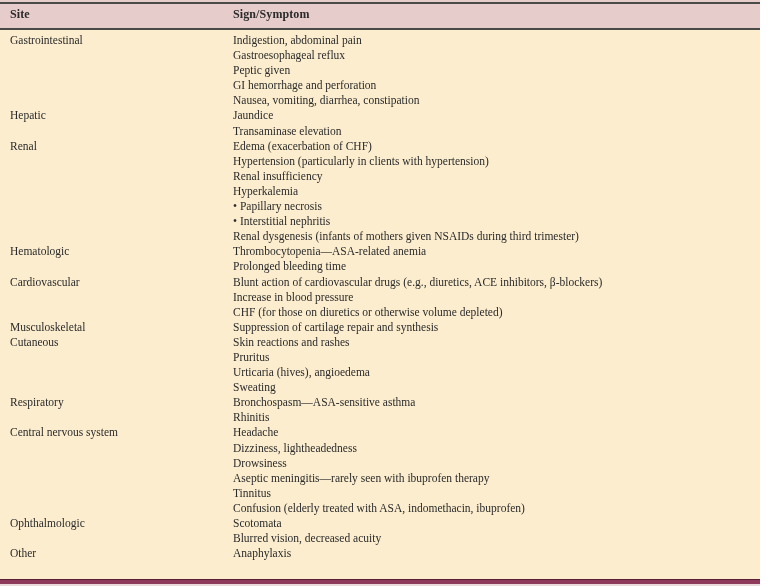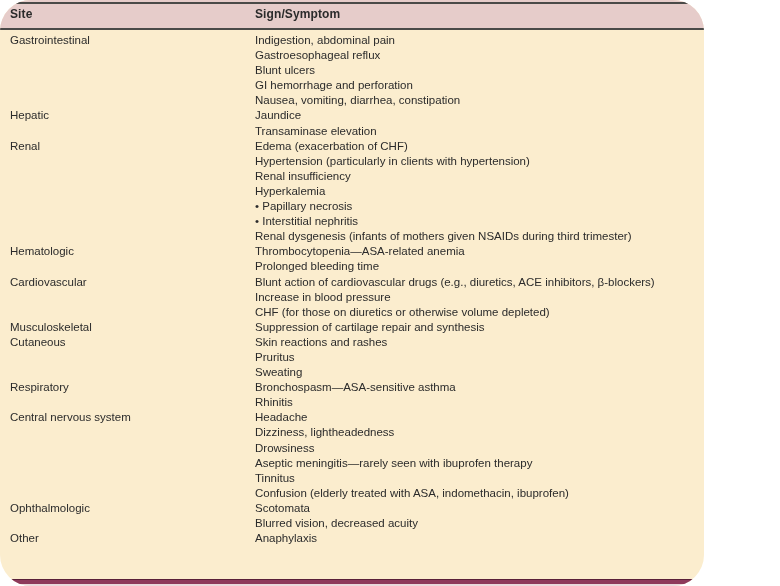--- a/index.html
+++ b/index.html
@@ -2,28 +2,27 @@
 <html><head>
 <meta charset="utf-8">
 <style>
   html, body {
     margin: 0;
     padding: 0;
     background: #ffffff;
   }
   .table-wrap {
     position: relative;
-    width: 704px;
+    width: 760px;
     height: 586px;
     box-sizing: border-box;
     background: var(--body-bg, #FBEDCE);
-    font-family: Liberation Sans, sans-serif;
+    font-family: Liberation Serif, serif;
     color: var(--text, #2B2B2B);
     overflow: hidden;
-    border-radius: 31px;
   }
   .header-row {
     position: relative;
     box-sizing: border-box;
     height: 30px;
     background: var(--header-bg, #E6CCCA);
     border-bottom: 2px solid var(--rule-dark, #4A4A48);
   }
   .top-rule {
     position: absolute;
@@ -44,21 +43,20 @@
   }
   .site-col {
     box-sizing: border-box;
     width: 233px;
     padding-left: 10px;
     flex: 0 0 auto;
   }
   .sym-col {
     flex: 1 1 auto;
     padding-right: 14px;
-    margin-left: 22px;
   }
   .tbody {
     box-sizing: border-box;
     height: 549px;
     padding-top: 3px;
     font-size: 11.5px;
     line-height: 15.1px;
     overflow: hidden;
   }
   .row {
@@ -100,21 +98,21 @@
       <div class="sym-col header-cell">Sign/Symptom</div>
     </div>
   </div>
 
   <div class="tbody" id="table-body">
   <div class="row">
     <div class="site-col site-cell">Gastrointestinal</div>
     <div class="sym-col symptom-cell">
           <div class="sym-line">Indigestion, abdominal pain</div>
           <div class="sym-line">Gastroesophageal reflux</div>
-          <div class="sym-line">Blunt ulcers</div>
+          <div class="sym-line">Peptic given</div>
           <div class="sym-line">GI hemorrhage and perforation</div>
           <div class="sym-line">Nausea, vomiting, diarrhea, constipation</div>
         </div>
   </div>
 
   <div class="row">
     <div class="site-col site-cell">Hepatic</div>
     <div class="sym-col symptom-cell">
           <div class="sym-line">Jaundice</div>
           <div class="sym-line">Transaminase elevation</div>
@@ -156,20 +154,21 @@
     <div class="sym-col symptom-cell">
           <div class="sym-line">Suppression of cartilage repair and synthesis</div>
         </div>
   </div>
 
   <div class="row">
     <div class="site-col site-cell">Cutaneous</div>
     <div class="sym-col symptom-cell">
           <div class="sym-line">Skin reactions and rashes</div>
           <div class="sym-line">Pruritus</div>
+          <div class="sym-line">Urticaria (hives), angioedema</div>
           <div class="sym-line">Sweating</div>
         </div>
   </div>
 
   <div class="row">
     <div class="site-col site-cell">Respiratory</div>
     <div class="sym-col symptom-cell">
           <div class="sym-line">Bronchospasm—ASA-sensitive asthma</div>
           <div class="sym-line">Rhinitis</div>
         </div>

